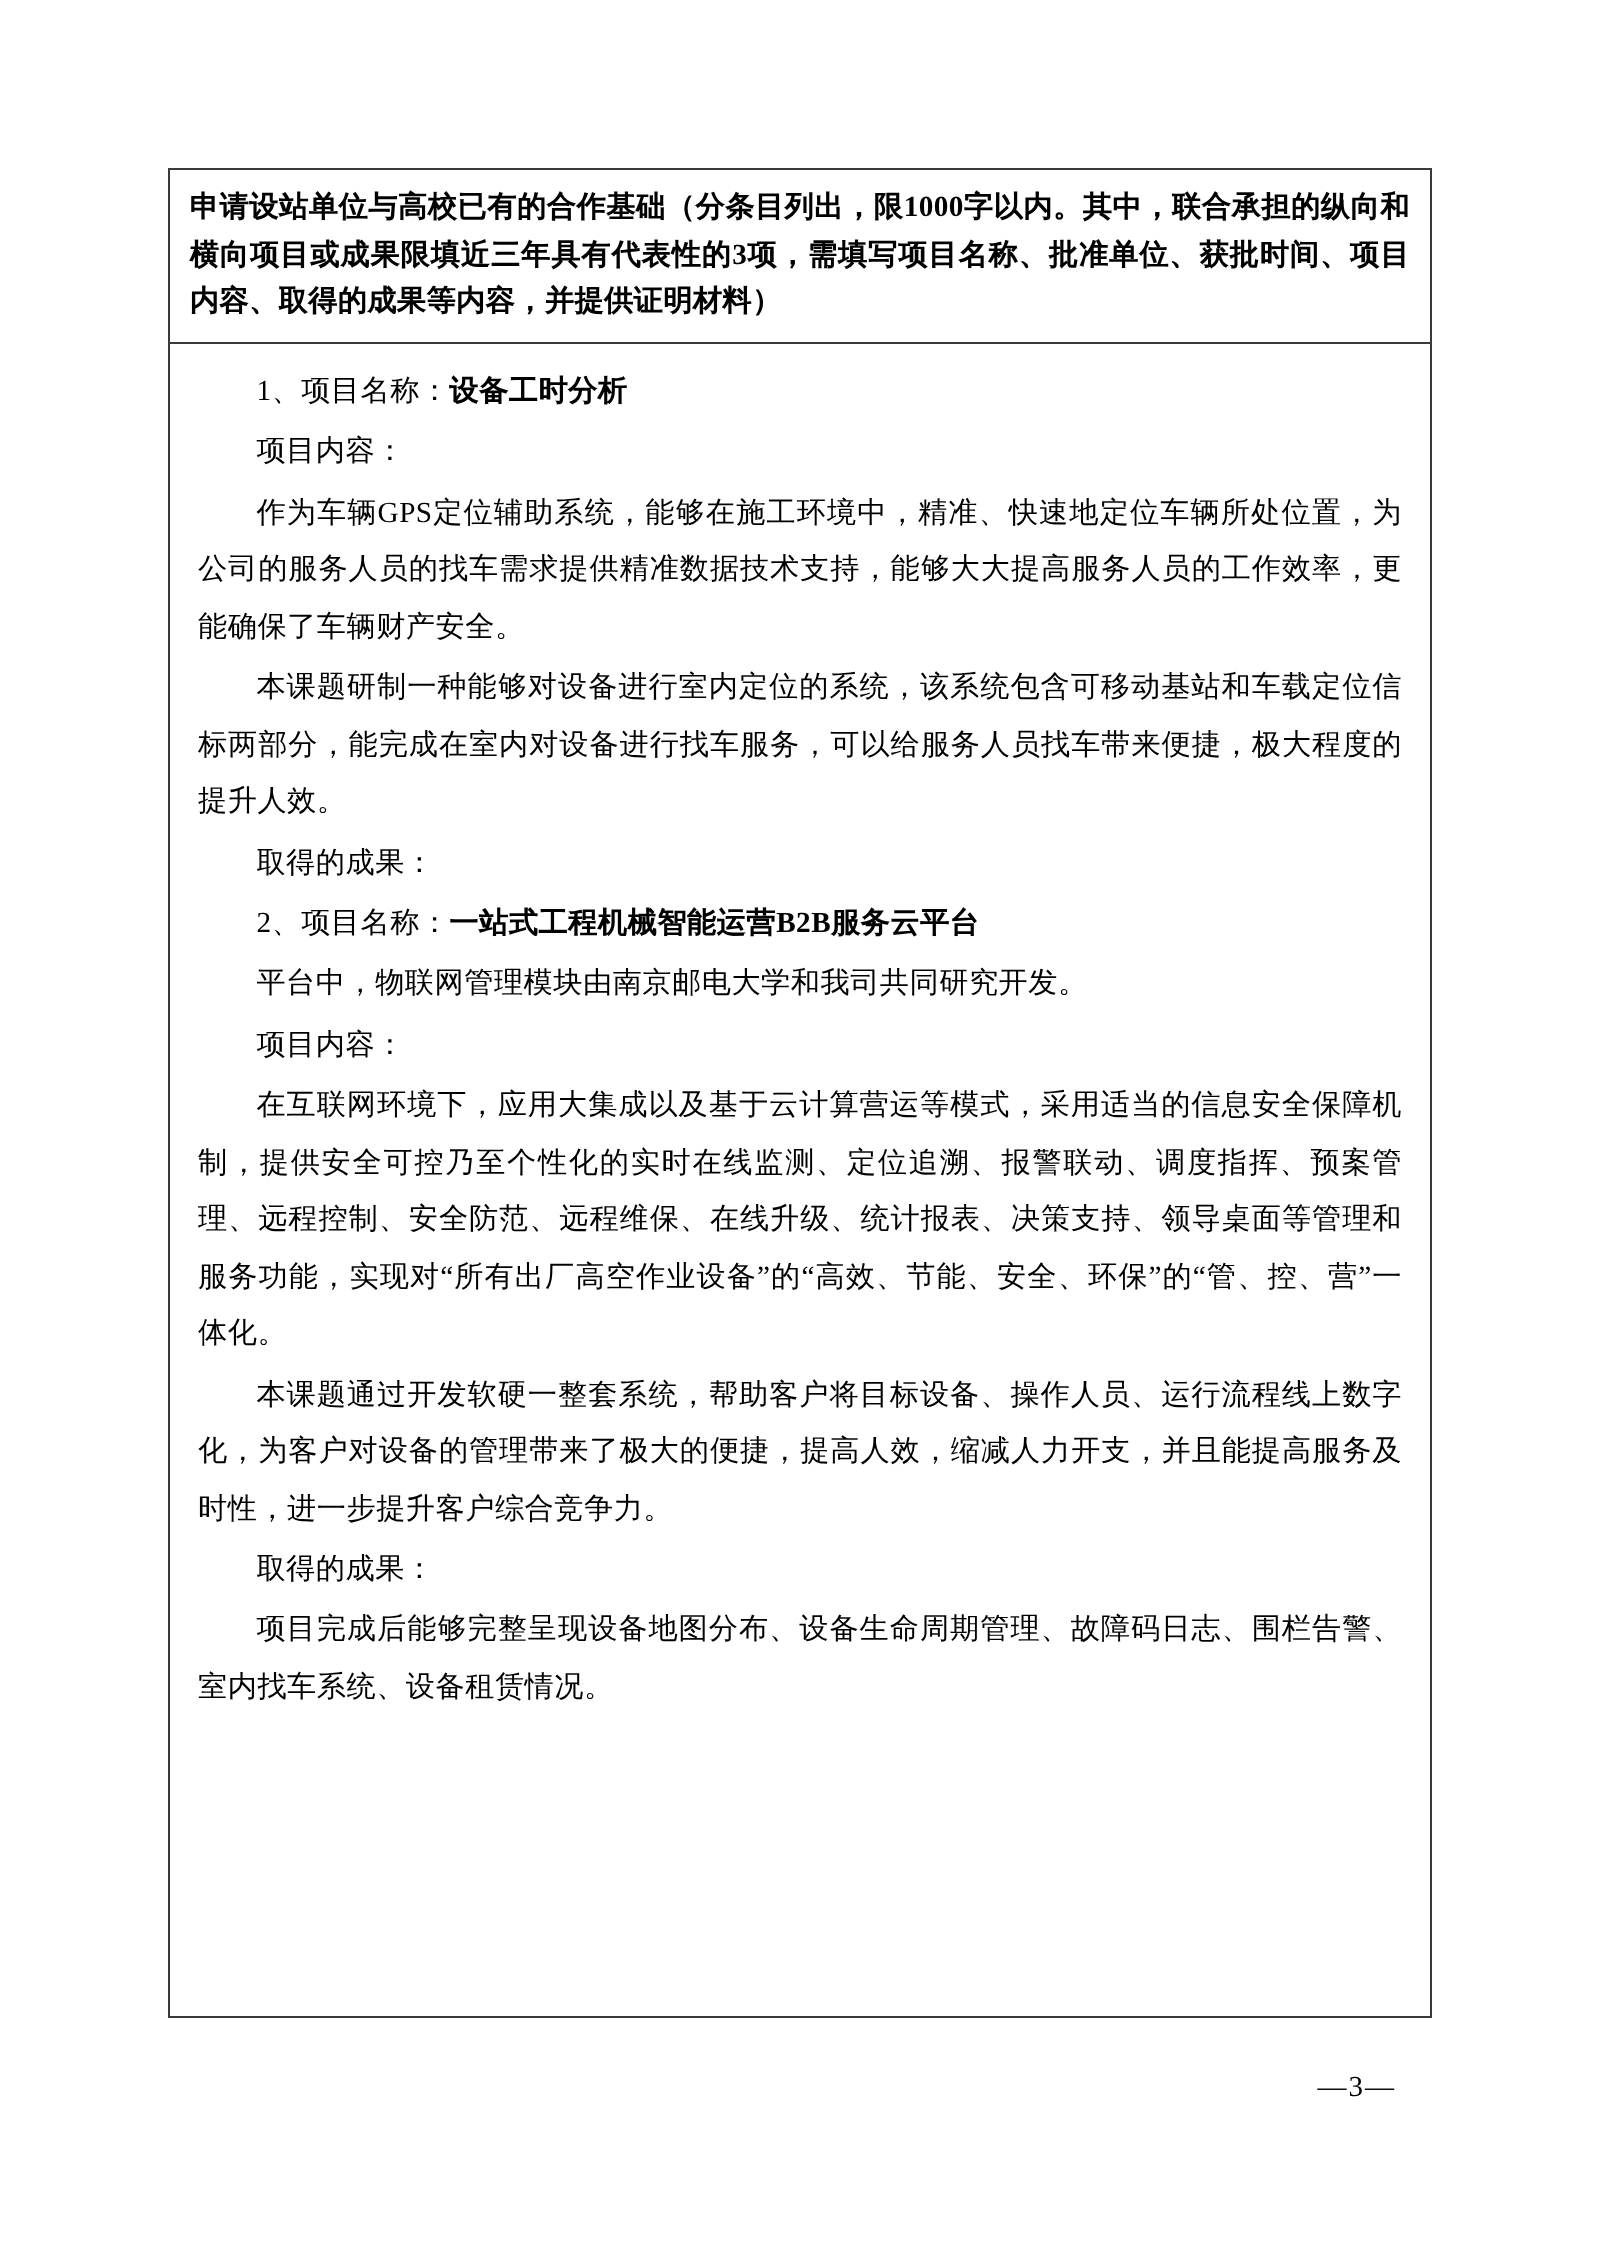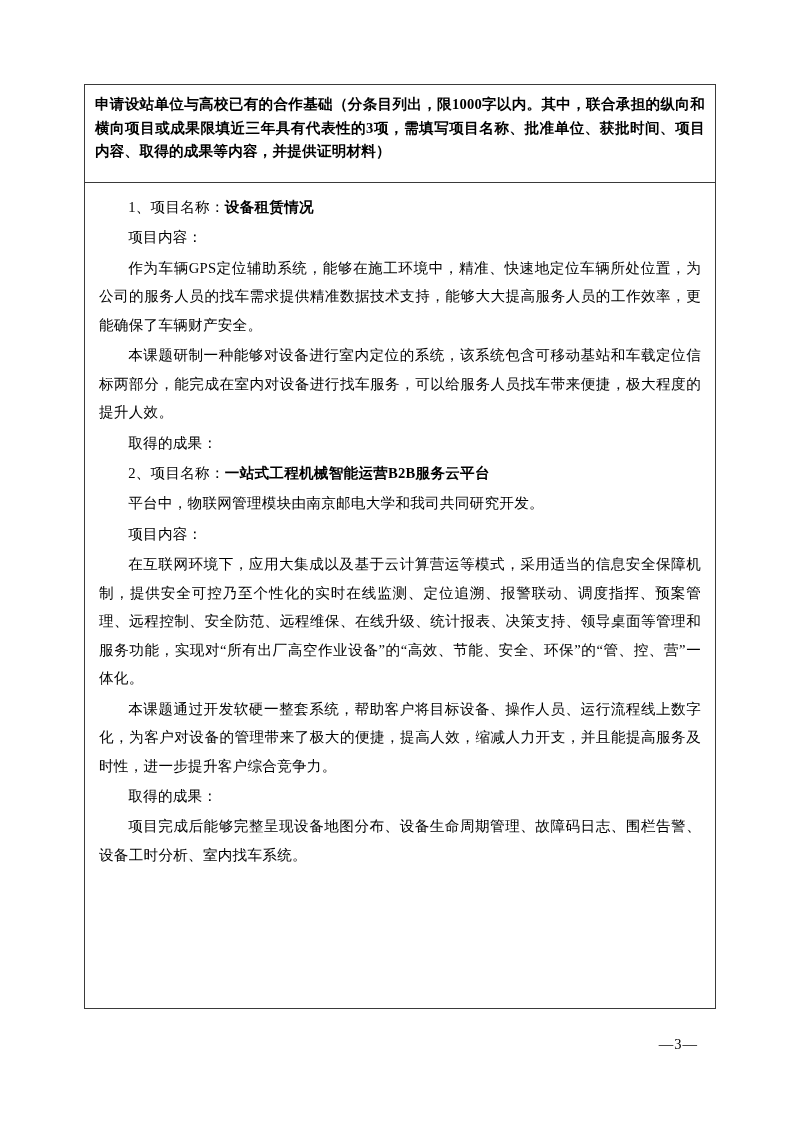--- a/index.html
+++ b/index.html
@@ -28,21 +28,21 @@
     left: 84px;
     top: 84px;
     width: 632px;
     height: 925px;
     border: 1px solid #3a3a3a;
     box-sizing: border-box;
   }
   
   .header-cell {
     border-bottom: 1px solid #3a3a3a;
-    padding: 8px 10px 18px 10px;
+    padding: 8px 10px 7px 10px;
     box-sizing: border-box;
   }
   .header-cell p {
     margin: 0;
     font-size: 14.6px;
     line-height: 1.62;
     text-align: justify;
     text-justify: inter-ideograph;
     letter-spacing: 0.2px;
     font-weight: 700;
@@ -81,32 +81,32 @@
 
 <div class="page">
 
   <div class="frame">
 
     <div class="header-cell">
       <p>申请设站单位与高校已有的合作基础（分条目列出，限1000字以内。其中，联合承担的纵向和横向项目或成果限填近三年具有代表性的3项，需填写项目名称、批准单位、获批时间、项目内容、取得的成果等内容，并提供证明材料）</p>
     </div>
 
     <div class="body-cell">
-      <p>1、项目名称：<span class="b">设备租赁情况</span></p>
+      <p>1、项目名称：<span class="b">设备工时分析</span></p>
       <p>项目内容：</p>
       <p>作为车辆GPS定位辅助系统，能够在施工环境中，精准、快速地定位车辆所处位置，为公司的服务人员的找车需求提供精准数据技术支持，能够大大提高服务人员的工作效率，更能确保了车辆财产安全。</p>
       <p>本课题研制一种能够对设备进行室内定位的系统，该系统包含可移动基站和车载定位信标两部分，能完成在室内对设备进行找车服务，可以给服务人员找车带来便捷，极大程度的提升人效。</p>
       <p>取得的成果：</p>
       <p>2、项目名称：<span class="b">一站式工程机械智能运营B2B服务云平台</span></p>
       <p>平台中，物联网管理模块由南京邮电大学和我司共同研究开发。</p>
       <p>项目内容：</p>
       <p>在互联网环境下，应用大集成以及基于云计算营运等模式，采用适当的信息安全保障机制，提供安全可控乃至个性化的实时在线监测、定位追溯、报警联动、调度指挥、预案管理、远程控制、安全防范、远程维保、在线升级、统计报表、决策支持、领导桌面等管理和服务功能，实现对“所有出厂高空作业设备”的“高效、节能、安全、环保”的“管、控、营”一体化。</p>
       <p>本课题通过开发软硬一整套系统，帮助客户将目标设备、操作人员、运行流程线上数字化，为客户对设备的管理带来了极大的便捷，提高人效，缩减人力开支，并且能提高服务及时性，进一步提升客户综合竞争力。</p>
       <p>取得的成果：</p>
-      <p>项目完成后能够完整呈现设备地图分布、设备生命周期管理、故障码日志、围栏告警、设备工时分析、室内找车系统。</p>
+      <p>项目完成后能够完整呈现设备地图分布、设备生命周期管理、故障码日志、围栏告警、室内找车系统、设备租赁情况。</p>
     </div>
 
   </div>
 
   <div class="footer">
     <span>—3—</span>
   </div>
 
 </div>
 

